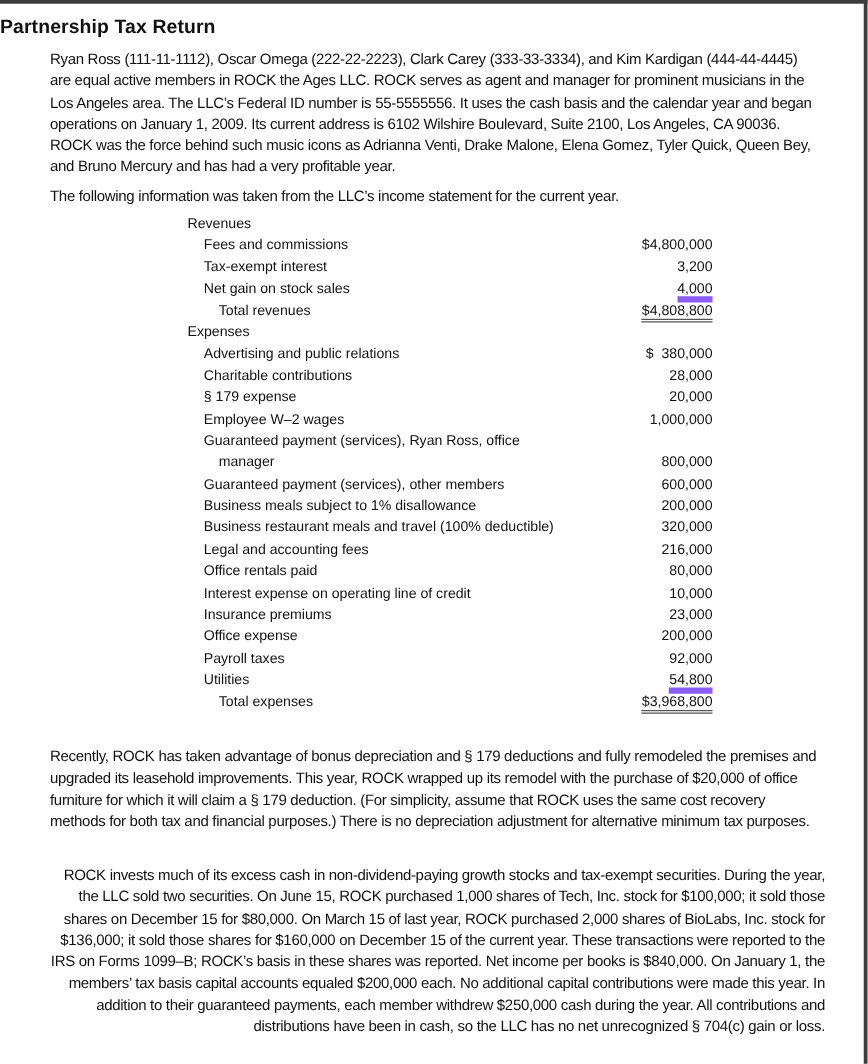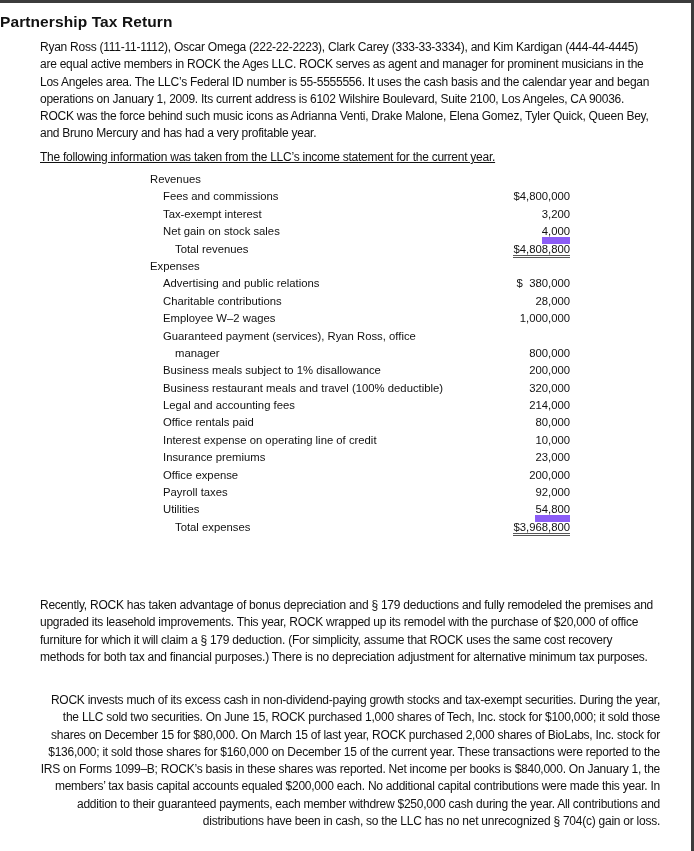--- a/index.html
+++ b/index.html
@@ -22,37 +22,37 @@
   .title {
     position: absolute; left: 0; width: 691px; top: 10px;
     text-align: left; font-weight: bold; font-size: 15.5px; letter-spacing: 0.1px;
   }
   .para {
     position: absolute; left: 40px; width: 615px;
     font-size: 12px; line-height: 17.3px; letter-spacing: -0.25px;
     margin: 0;
   }
   .p1 { top: 36px; }
-  .p2 { top: 146px; text-decoration: underline; }
+  .p2 { top: 146px; }
   .p3 { top: 594px; }
   .p4 { top: 689px; width: 620px; text-align: right; }
 
   .stmt {
     position: absolute; left: 150px; top: 168px; width: 420px;
     font-size: 11.3px;
   }
   .row {
     position: relative; height: 17.4px; line-height: 17.4px;
   }
   .row .label { position: absolute; left: 0; white-space: nowrap; }
   .row .amt { position: absolute; right: 0; white-space: nowrap; text-align: right; }
   .lvl1 .label { left: 13px; }
   .lvl2 .label { left: 25px; }
   .hdr .label { left: 0; }
-  .underline-single .amt span { border-bottom: 7px solid #8b5cf6; padding-bottom: 0; }
+  .underline-single .amt span { border-bottom: 5px solid #8b5cf6; padding-bottom: 0; }
   .double .amt span { border-bottom: 3px double #555; }
 </style>
 </head>
 <body>
 
 <div class="frame-top"></div>
 <div class="frame-right"></div>
 
 <div class="page">
   <div class="title">Partnership Tax Return</div>
@@ -86,41 +86,49 @@
     </div>
     <div class="row lvl1">
       <span class="label">Advertising and public relations</span>
       <span class="amt" style="white-space:pre">$  380,000</span>
     </div>
     <div class="row lvl1">
       <span class="label">Charitable contributions</span>
       <span class="amt">28,000</span>
     </div>
     <div class="row lvl1">
+      <span class="label">§ 179 expense</span>
+      <span class="amt">20,000</span>
+    </div>
+    <div class="row lvl1">
       <span class="label">Employee W–2 wages</span>
       <span class="amt">1,000,000</span>
     </div>
     <div class="row lvl1">
       <span class="label">Guaranteed payment (services), Ryan Ross, office</span>
     </div>
     <div class="row lvl2">
       <span class="label">manager</span>
       <span class="amt">800,000</span>
     </div>
     <div class="row lvl1">
+      <span class="label">Guaranteed payment (services), other members</span>
+      <span class="amt">600,000</span>
+    </div>
+    <div class="row lvl1">
       <span class="label">Business meals subject to 1% disallowance</span>
       <span class="amt">200,000</span>
     </div>
     <div class="row lvl1">
       <span class="label">Business restaurant meals and travel (100% deductible)</span>
       <span class="amt">320,000</span>
     </div>
     <div class="row lvl1">
       <span class="label">Legal and accounting fees</span>
-      <span class="amt">214,000</span>
+      <span class="amt">216,000</span>
     </div>
     <div class="row lvl1">
       <span class="label">Office rentals paid</span>
       <span class="amt">80,000</span>
     </div>
     <div class="row lvl1">
       <span class="label">Interest expense on operating line of credit</span>
       <span class="amt">10,000</span>
     </div>
     <div class="row lvl1">

